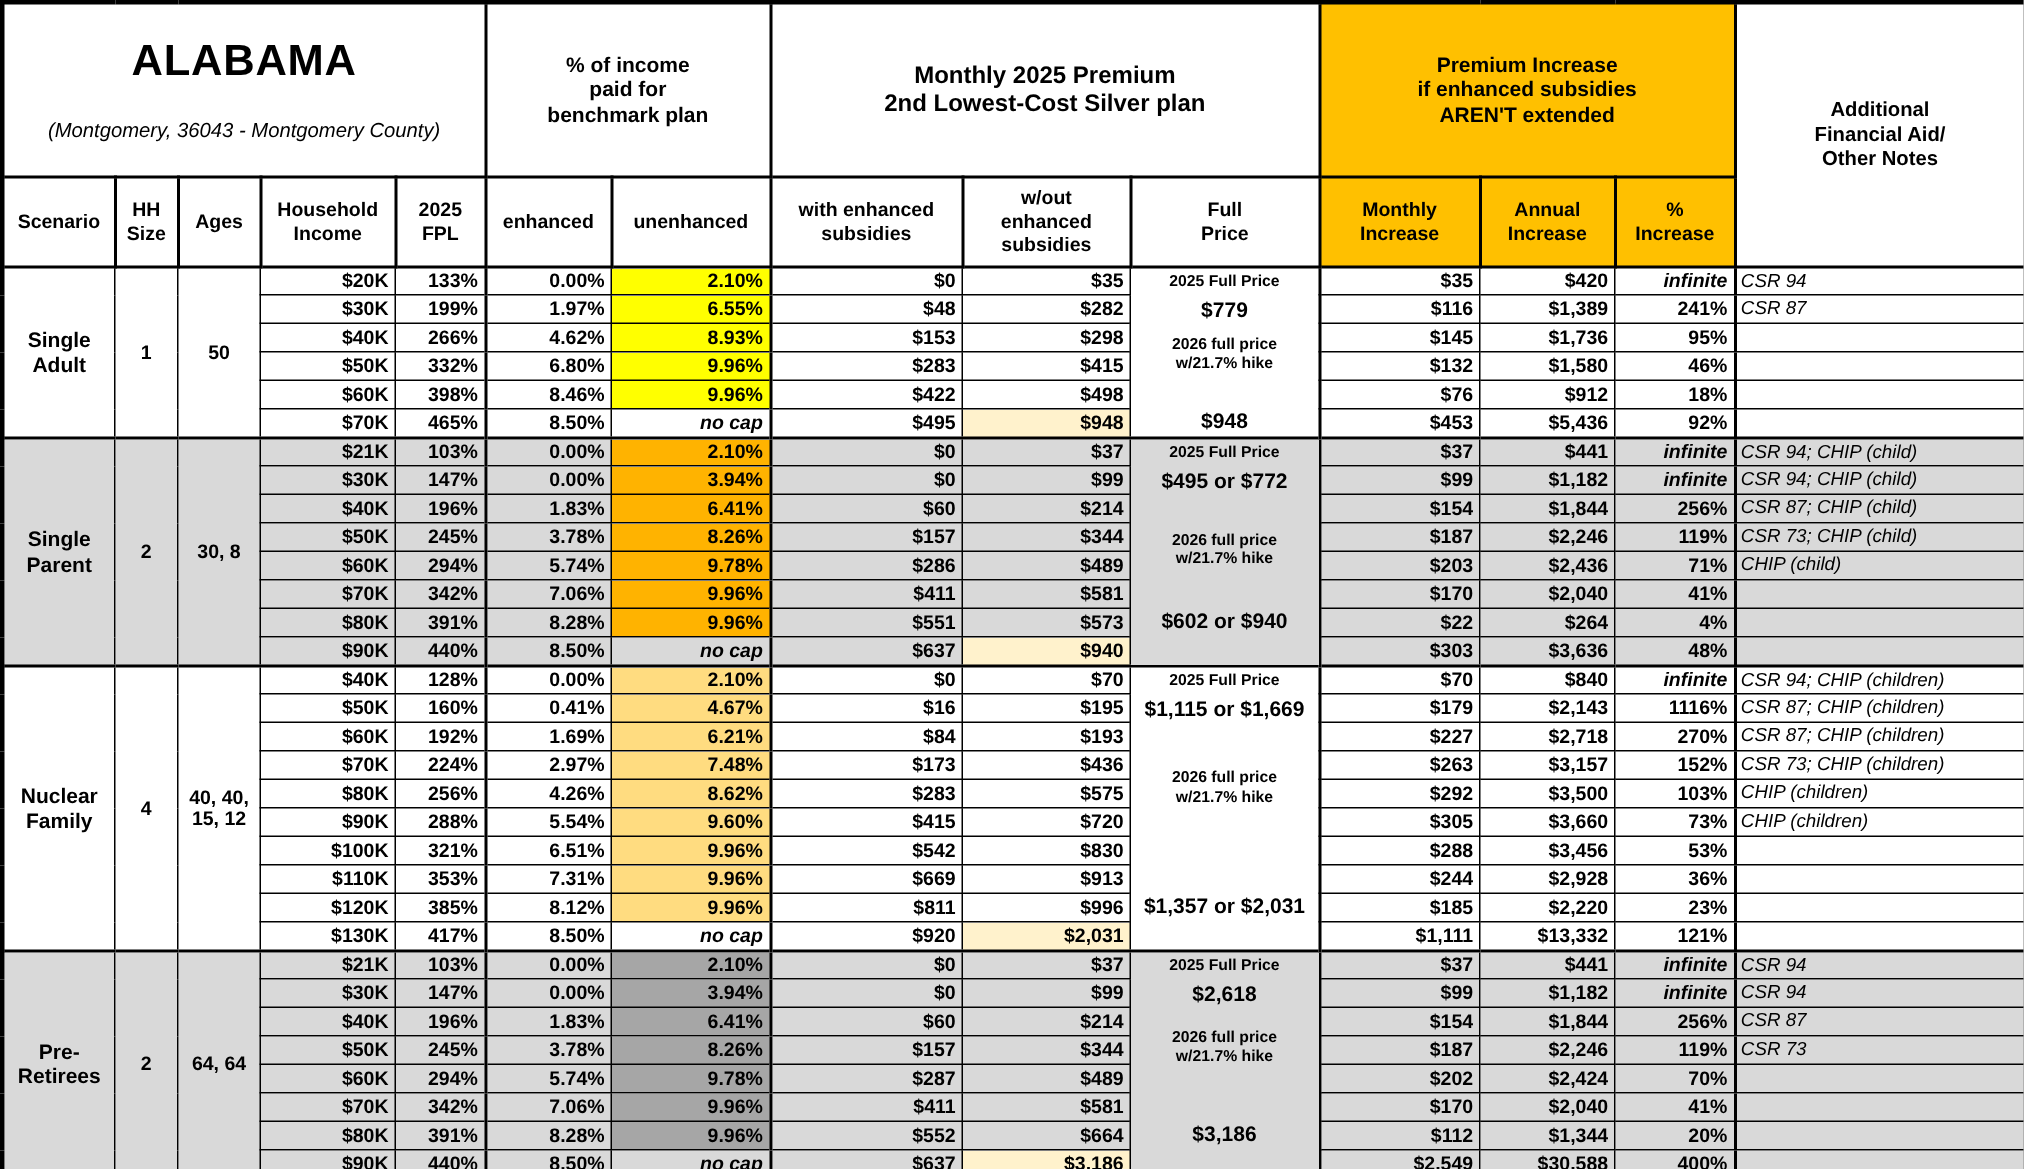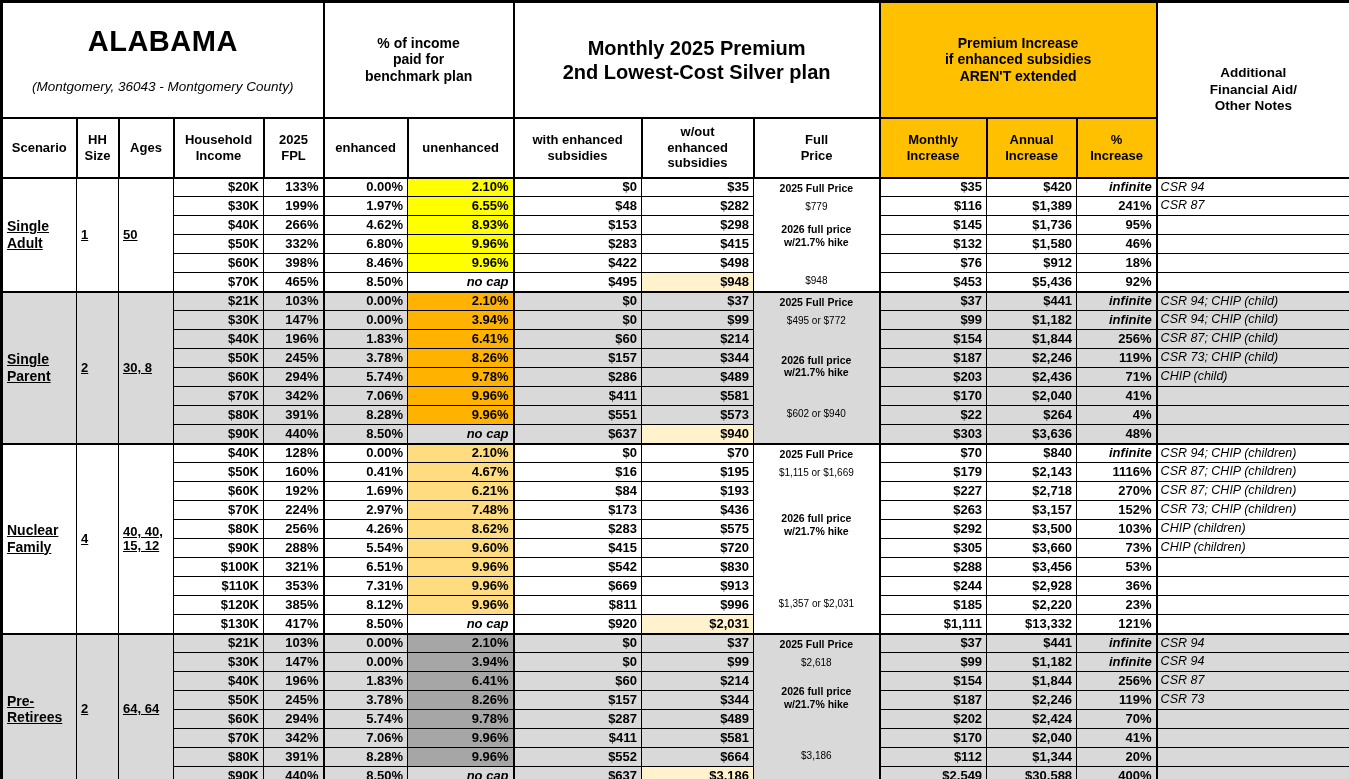--- a/index.html
+++ b/index.html
@@ -10,39 +10,39 @@
   body{font-family:"Liberation Sans","DejaVu Sans",sans-serif;width:1349px;}
   table{border-collapse:collapse;table-layout:fixed;width:1349px;border:3px solid #000;}
   td{box-sizing:border-box;}
   thead td{border:2px solid #000;text-align:center;vertical-align:middle;font-weight:bold;
            white-space:pre-line;padding:2px;background:#fff;line-height:1.2;}
   thead tr.top td{height:64px;}
   thead tr.sub td{height:60px;font-size:13px;}
   .title-cell .state{font-size:29px;font-weight:bold;letter-spacing:.5px;}
   .title-cell .subtitle{font-size:13.5px;font-style:italic;font-weight:normal;margin-top:1px;}
   .gh{font-size:14px;}
-  .big{font-size:20px;margin-left:16px;}
+  .big{font-size:16px;margin-left:16px;}
   .gold{background:var(--gold);}
   .notes-h{font-size:13.5px;}
   tbody td{border:1px solid #000;height:19px;font-size:13px;font-weight:bold;
            padding:0 4px;white-space:pre-line;overflow:hidden;vertical-align:middle;line-height:1.05;}
   tr.shaded td{background:var(--row-gray);}
   tr.gstart td{border-top:2.5px solid #000;}
   .thick-r{border-right:2.5px solid #000 !important;}
-  .c{text-decoration:underline;}
+  .c{text-align:center;}
   .r{text-align:right;}
   .l{text-align:left;}
   .scen{font-size:14px;line-height:1.15;}
   .notes{font-style:italic;font-weight:normal;font-size:12.5px;padding:0 3px;}
   .nocap{font-style:italic;}
   .it{font-style:italic;}
   .fp{position:relative;padding:0;}
   .fp > div{position:absolute;left:0;right:0;transform:translateY(-50%);text-align:center;white-space:pre-line;}
   .fp-small{font-size:10.5px;line-height:1.2;font-weight:bold;}
-  .fp-val{font-size:10px;font-weight:normal;}
+  .fp-val{font-size:14px;font-weight:bold;}
 </style>
 </head>
 <body>
 
 <table>
   <colgroup>
     <col style="width:75px">
       <col style="width:42px">
       <col style="width:55px">
     <col style="width:90px">

